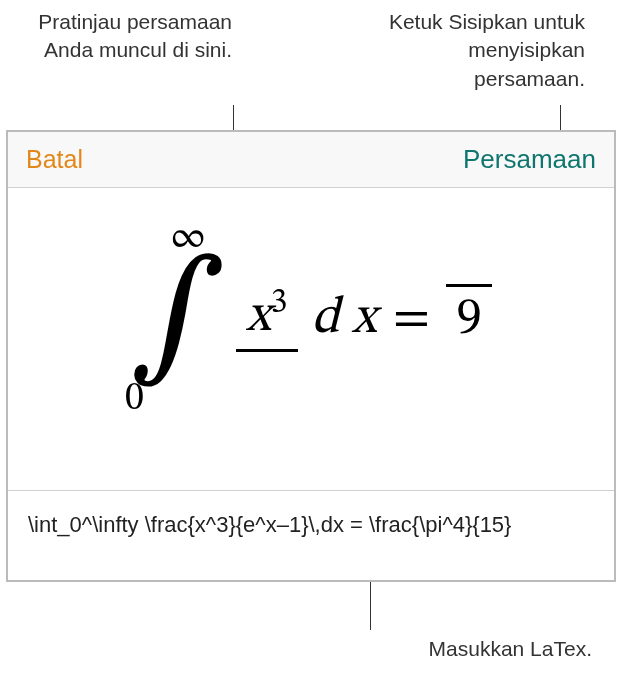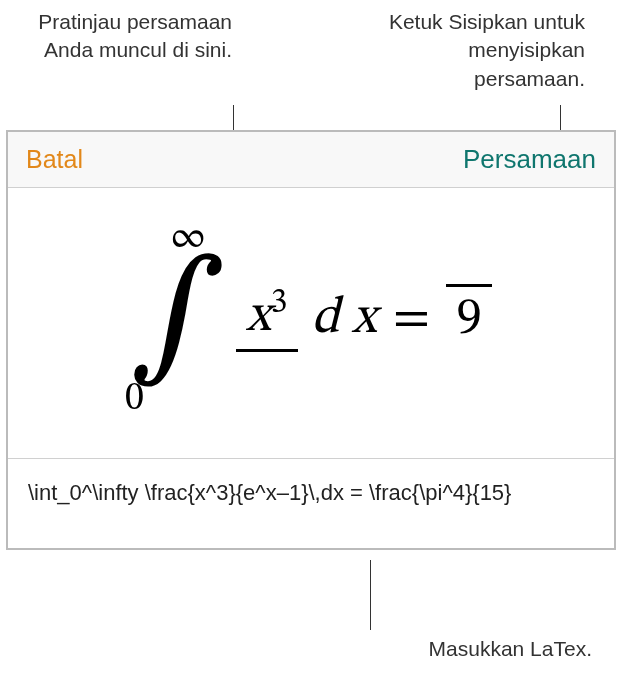--- a/index.html
+++ b/index.html
@@ -159,20 +159,21 @@
     }
     .latex-area {
       border-top: 1px solid #d0d0d0;
       padding: 18px 20px 24px 20px;
       min-height: 90px;
       font-family: -apple-system, Arial, sans-serif;
       font-size: 22px;
       color: #222;
       line-height: 1.45;
       word-break: break-word;
+      margin-top: 32px;
     }
   </style>
 </head>
 <body>
 
 <div class="callout c1">Pratinjau persamaan Anda muncul di sini.</div>
 <div class="callout c2">Ketuk Sisipkan untuk menyisipkan persamaan.</div>
 <div class="callout c3">Masukkan LaTex.</div>
 
 <div class="leader l1"></div>

